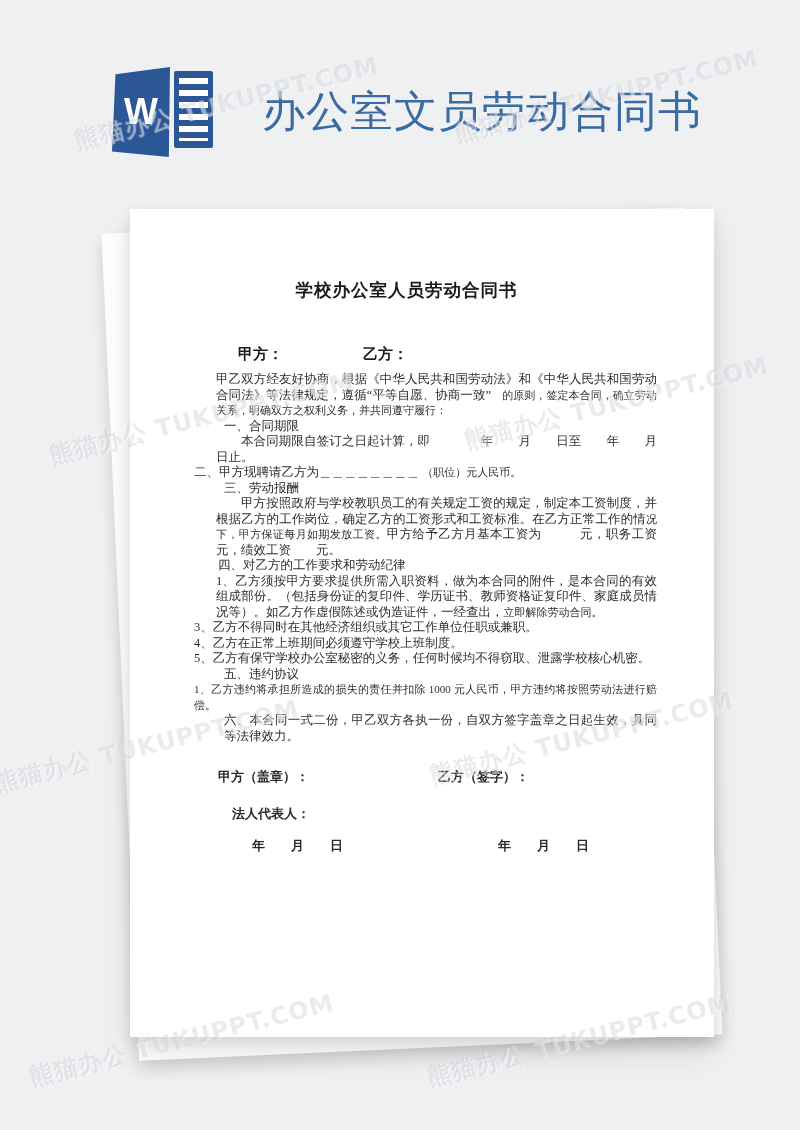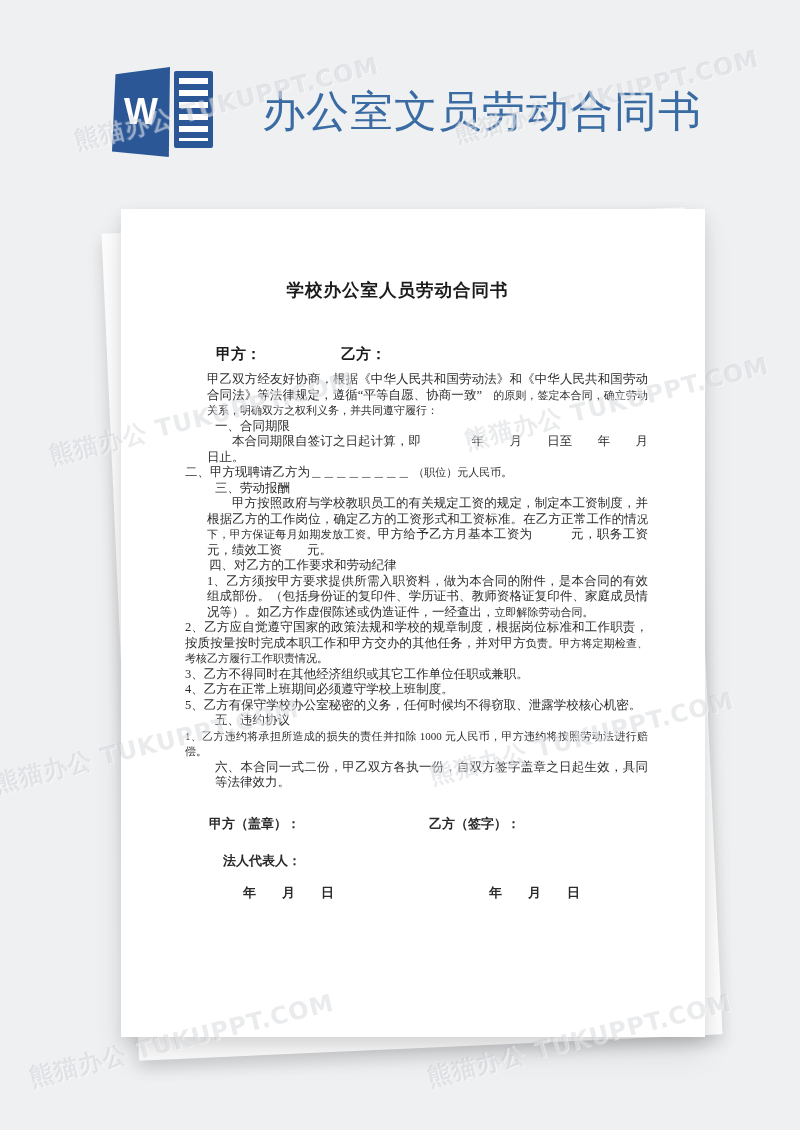--- a/index.html
+++ b/index.html
@@ -28,33 +28,33 @@
   .wi-lines{width:100%;height:100%;background:repeating-linear-gradient(180deg,#ffffff 0 6px,var(--word-icon-blue,#2e5c9c) 6px 12px);}
   .page-title{margin:0;font-size:43px;font-weight:500;color:var(--header-blue,#3a6ba3);letter-spacing:1px;white-space:nowrap;}
 
   
   .paper-back{
     position:absolute;left:120px;top:220px;width:584px;height:828px;
     background:#fdfdfe;transform:rotate(-2.6deg);
     box-shadow:0 8px 16px rgba(0,0,0,0.14);z-index:1;
   }
   .paper{
-    position:absolute;left:121px;top:209px;width:584px;height:828px;
+    position:absolute;left:130px;top:209px;width:584px;height:828px;
     background:var(--paper,#ffffff);z-index:2;box-sizing:border-box;
     padding:0 57px 0 86px;
     box-shadow:0 6px 14px rgba(0,0,0,0.10),0 18px 30px rgba(0,0,0,0.08);
     font-family:"Liberation Serif","DejaVu Serif",serif;
     color:var(--text,#2d2d30);
   }
   .doc-title{
     margin:70px 60px 0 0;text-align:center;
     font-size:17.5px;font-weight:700;letter-spacing:1px;color:#1b1b1d;line-height:22px;
   }
   .parties{margin-top:44px;display:flex;font-size:15px;font-weight:700;color:#1b1b1d;line-height:19px;}
-  .party-a{margin-left:9px;}
+  .party-a{margin-left:22px;}
   .party-b{margin-left:80px;}
 
   .body{margin-top:8px;font-size:12.5px;line-height:15.5px;text-align:justify;}
   .body p{margin:0;}
   .body .small{font-size:11px;}
 
   .sig{font-size:13px;font-weight:600;color:#2a2a2c;line-height:17px;}
   .sig-row{margin-top:24px;display:flex;}
   .sig-a{margin-left:2px;}
   .sig-b{margin-left:129px;}
@@ -101,21 +101,20 @@
 
     <div class="body">
         <p><span>甲乙双方经友好协商，根据《中华人民共和国劳动法》和《中华人民共和国劳动合同法》等法律规定，遵循“平等自愿、协商一致”</span><span class="small">　的原则，签定本合同，确立劳动关系，明确双方之权利义务，并共同遵守履行：</span></p>
         <p style="margin-left: 8px;"><span>一、合同期限</span></p>
         <p style="text-indent: 2em;"><span>本合同期限自签订之日起计算，即　　　　年　　月　　日至　　年　　月　　日止。</span></p>
         <p style="margin-left: -22px;"><span>二、甲方现聘请乙方为＿＿＿＿＿＿＿＿ </span><span class="small">（职位）元人民币。</span></p>
         <p style="margin-left: 8px;"><span>三、劳动报酬</span></p>
         <p style="text-indent: 2em;"><span>甲方按照政府与学校教职员工的有关规定工资的规定，制定本工资制度，并根据乙方的工作岗位，确定乙方的工资形式和工资标准。在乙方正常工作的情</span><span class="small">况下，甲方保证每月如期发放工资。</span><span>甲方给予乙方月基本工资为　　　元，职务工资　　元，绩效工资　　元。</span></p>
         <p style="margin-left: 2px;"><span>四、对乙方的工作要求和劳动纪律</span></p>
         <p><span>1、乙方须按甲方要求提供所需入职资料，做为本合同的附件，是本合同的有效组成部份。（包括身份证的复印件、学历证书、教师资格证复印件、家庭成员情况等）。如乙方作虚假陈述或伪造证件，一经查出，</span><span class="small">立即解除劳动合同。</span></p>
-        <p style="margin-left: -22px;"><span>2、乙方应自觉遵守国家的政策法规和学校的规章制度，根据岗位标准和工作职责，按质按量按时完成本职工作和甲方交办的其他任务，并对甲方</span><span class="small">负责。甲方将定期检查、考核乙方履行工作职责情况。</span></p>
         <p style="margin-left: -22px;"><span>3、乙方不得同时在其他经济组织或其它工作单位任职或兼职。</span></p>
         <p style="margin-left: -22px;"><span>4、乙方在正常上班期间必须遵守学校上班制度。</span></p>
         <p style="margin-left: -22px;"><span>5、乙方有保守学校办公室秘密的义务，任何时候均不得窃取、泄露学校核心机密。</span></p>
         <p style="margin-left: 8px;"><span>五、违约协议</span></p>
         <p style="margin-left: -22px;"><span class="small">1、乙方违约将承担所造成的损失的责任并扣除 1000 元人民币，甲方违约将按照劳动法进行赔偿。</span></p>
         <p style="margin-left: 8px;"><span>六、本合同一式二份，甲乙双方各执一份，自双方签字盖章之日起生效，具同等法律效力。</span></p>
       </div>
 
     <div class="sig">
       <div class="sig-row">

